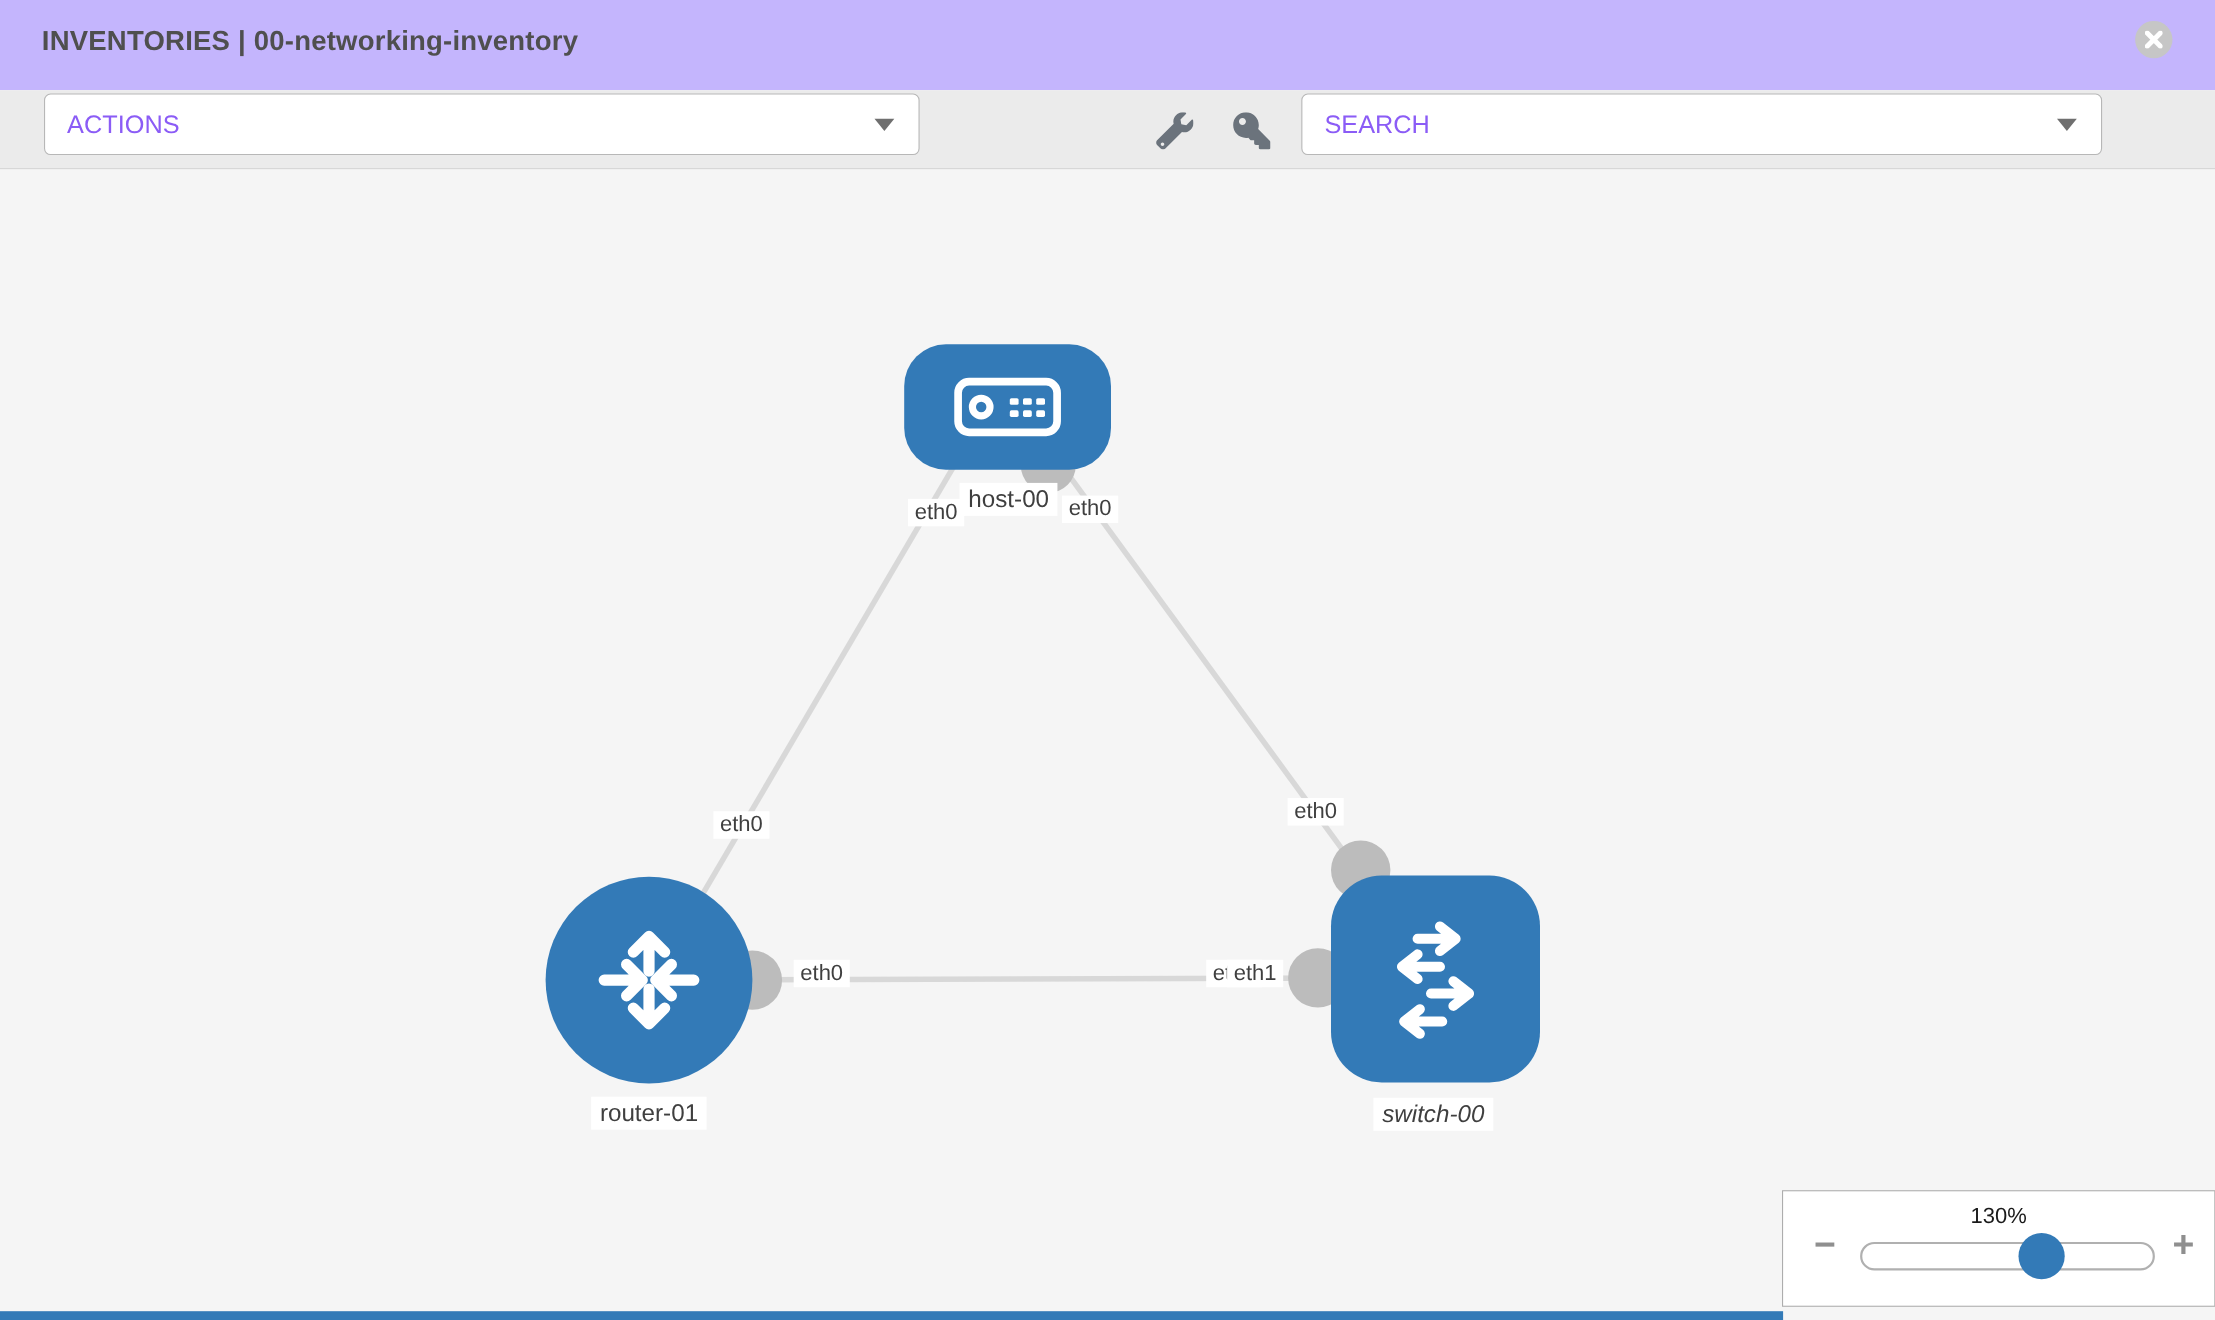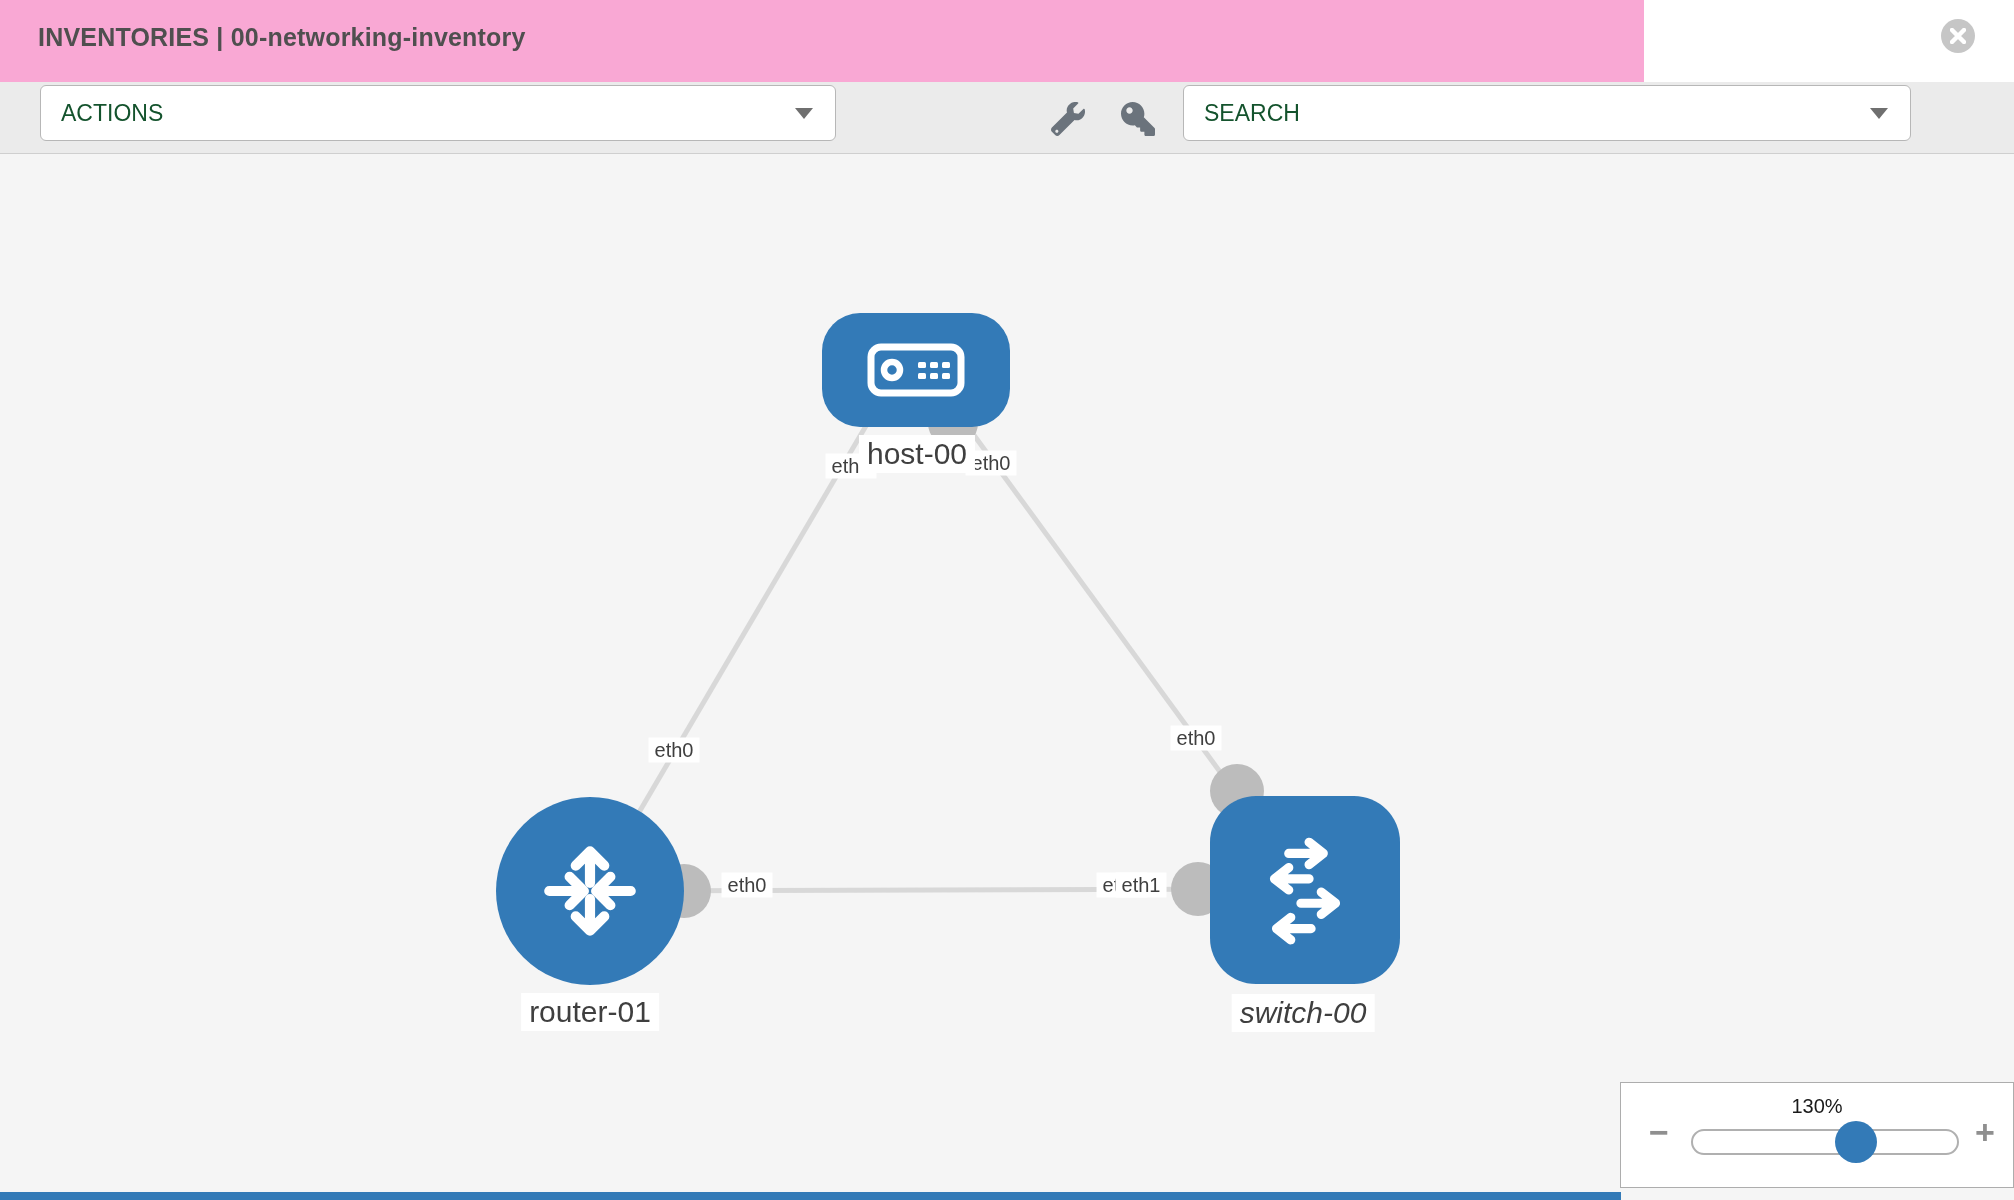--- a/index.html
+++ b/index.html
@@ -1,49 +1,49 @@
 <!DOCTYPE html>
 <html><head>
 <meta charset="utf-8">
 <style>
   * { margin:0; padding:0; box-sizing:border-box; }
   html,body { width:2014px; height:1200px; background:#fff; font-family:"Liberation Sans", sans-serif; overflow:hidden; }
   #app { position:relative; width:2014px; height:1200px; background:#fff; }
 
   
-  .header { position:absolute; left:0; top:0; width:1644px; height:82px; background:#f9a8d4; }
+  .header { position:absolute; left:0; top:0; width:2014px; height:82px; background:#c4b5fd; }
   .page-title { position:absolute; left:38px; top:0; height:82px; line-height:74px;
     font-size:25px; font-weight:700; color:#4f4f4f; letter-spacing:0.2px; }
   .close-btn { position:absolute; left:1941px; top:19px; width:34px; height:34px; border-radius:50%;
     background:#c6c6c6; cursor:pointer; display:flex; align-items:center; justify-content:center; }
 
   
   .toolbar { position:absolute; left:0; top:82px; width:2014px; height:72px; background:#ebebeb;
     border-bottom:1px solid #cfcfcf; }
   .select-box { position:absolute; top:3px; height:56px; background:#fff; border:1px solid #b7b7b7;
     border-radius:6px; display:flex; align-items:center; justify-content:space-between;
     padding:0 22px 0 20px; cursor:pointer; }
-  .select-label { font-size:23px; color:#14532d; }
+  .select-label { font-size:23px; color:#8b5cf6; }
   .caret { width:0; height:0; border-left:9px solid transparent; border-right:9px solid transparent;
     border-top:11px solid #6f6f6f; }
   .tool-icon { position:absolute; top:20px; width:34px; height:34px; cursor:pointer; }
 
   
   .canvas { position:absolute; left:0; top:154px; width:2014px; height:1046px; background:#f5f5f5; }
   .links-layer { position:absolute; left:0; top:0; z-index:0; }
 
   .node { position:absolute; background:#337ab7; z-index:2; cursor:pointer;
     display:flex; align-items:center; justify-content:center; }
   .node-host   { left:822px; top:159px; width:188px; height:114px; border-radius:38px; }
   .node-router { left:496px; top:643px; width:188px; height:188px; border-radius:50%; }
   .node-switch { left:1210px; top:642px; width:190px; height:188px; border-radius:46px; }
 
   .net-label { position:absolute; transform:translate(-50%,-50%); background:#fff; color:#3f3f3f;
     white-space:nowrap; z-index:3; }
-  .node-label { font-size:30px; padding:2px 8px; z-index:4; }
+  .node-label { font-size:22px; padding:2px 8px; z-index:4; }
   .if-label { font-size:20px; padding:1px 6px; }
 
   
   .zoom-panel { position:absolute; left:1620px; top:1082px; width:394px; height:106px;
     background:#fff; border:1px solid #adadad; z-index:5; }
   .zoom-level { position:absolute; left:0; top:12px; width:100%; text-align:center;
     font-size:20px; color:#1a1a1a; }
   .zoom-minus, .zoom-plus { position:absolute; top:1120px; font-weight:700; color:#8f8f8f; cursor:pointer; }
   .zoom-minus { left:1648px; top:38px; font-size:34px; position:absolute; }
   .zoom-plus  { left:1974px; top:36px; font-size:34px; position:absolute; }

